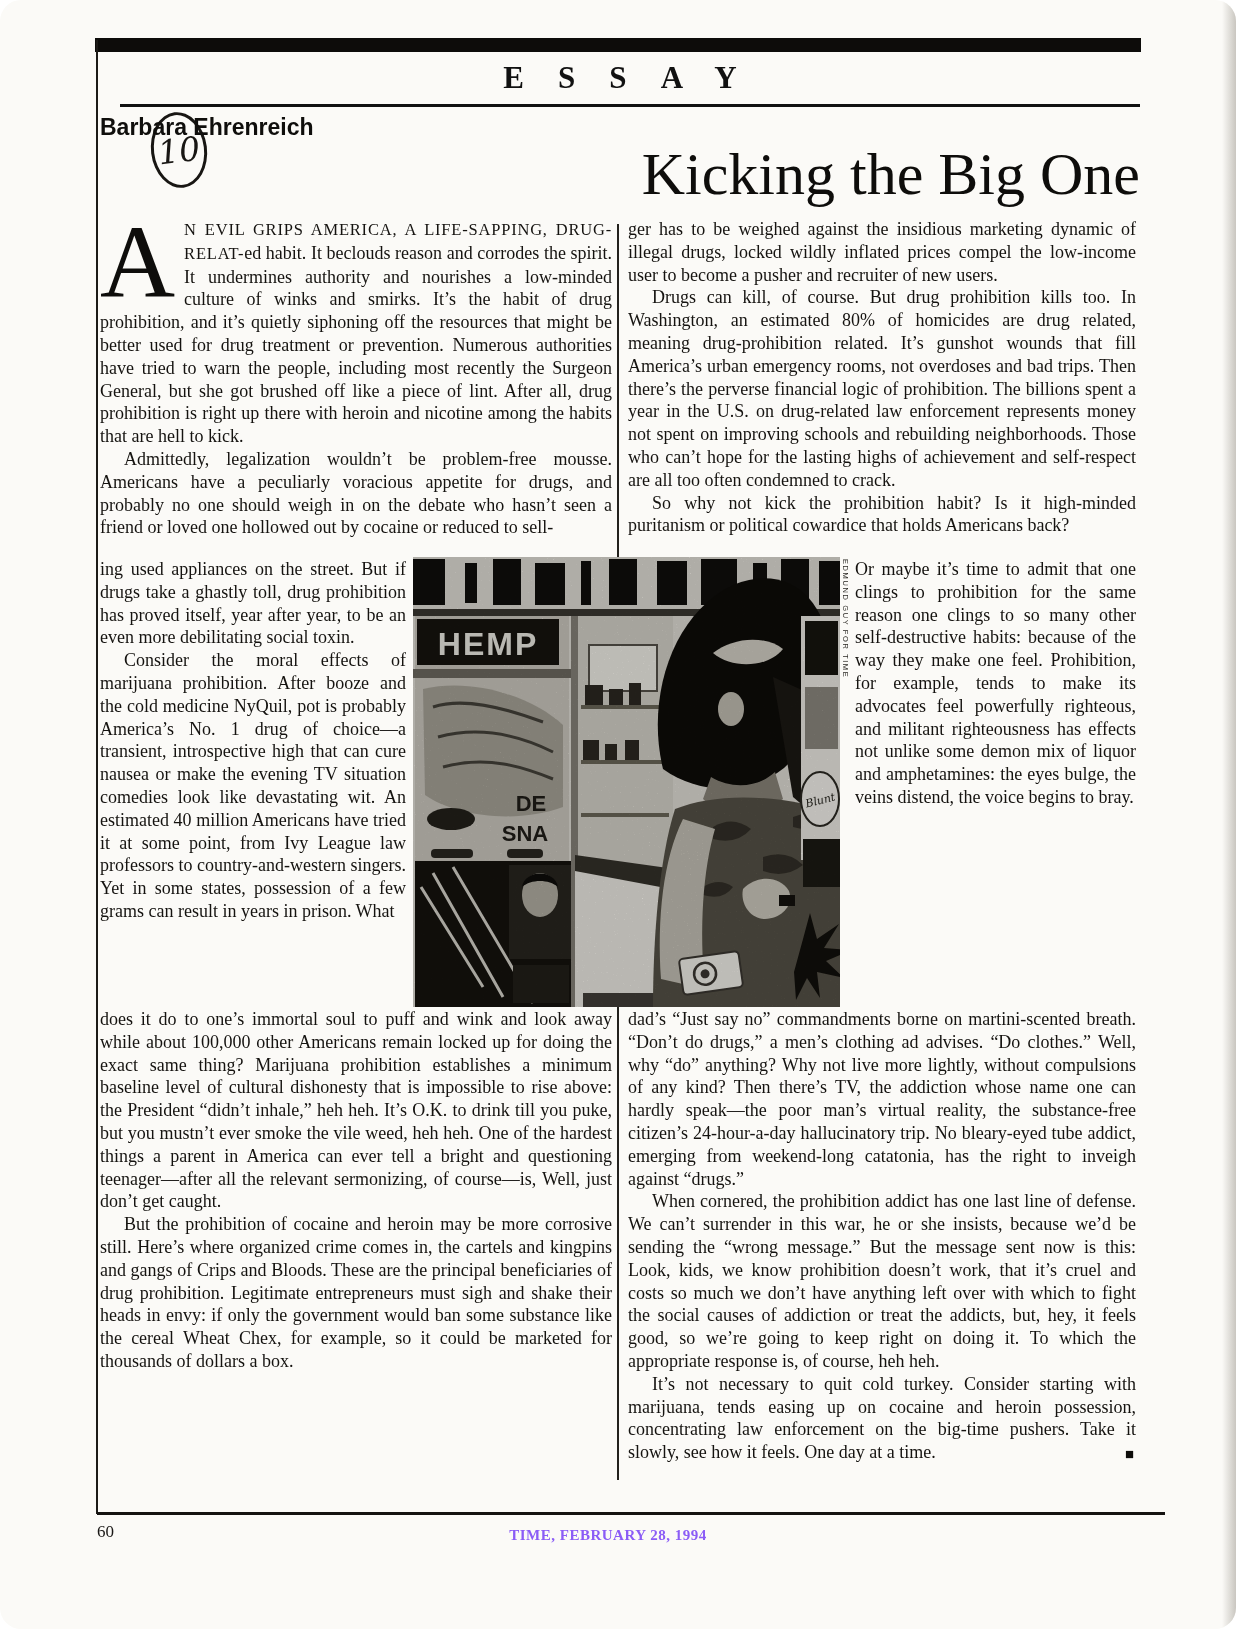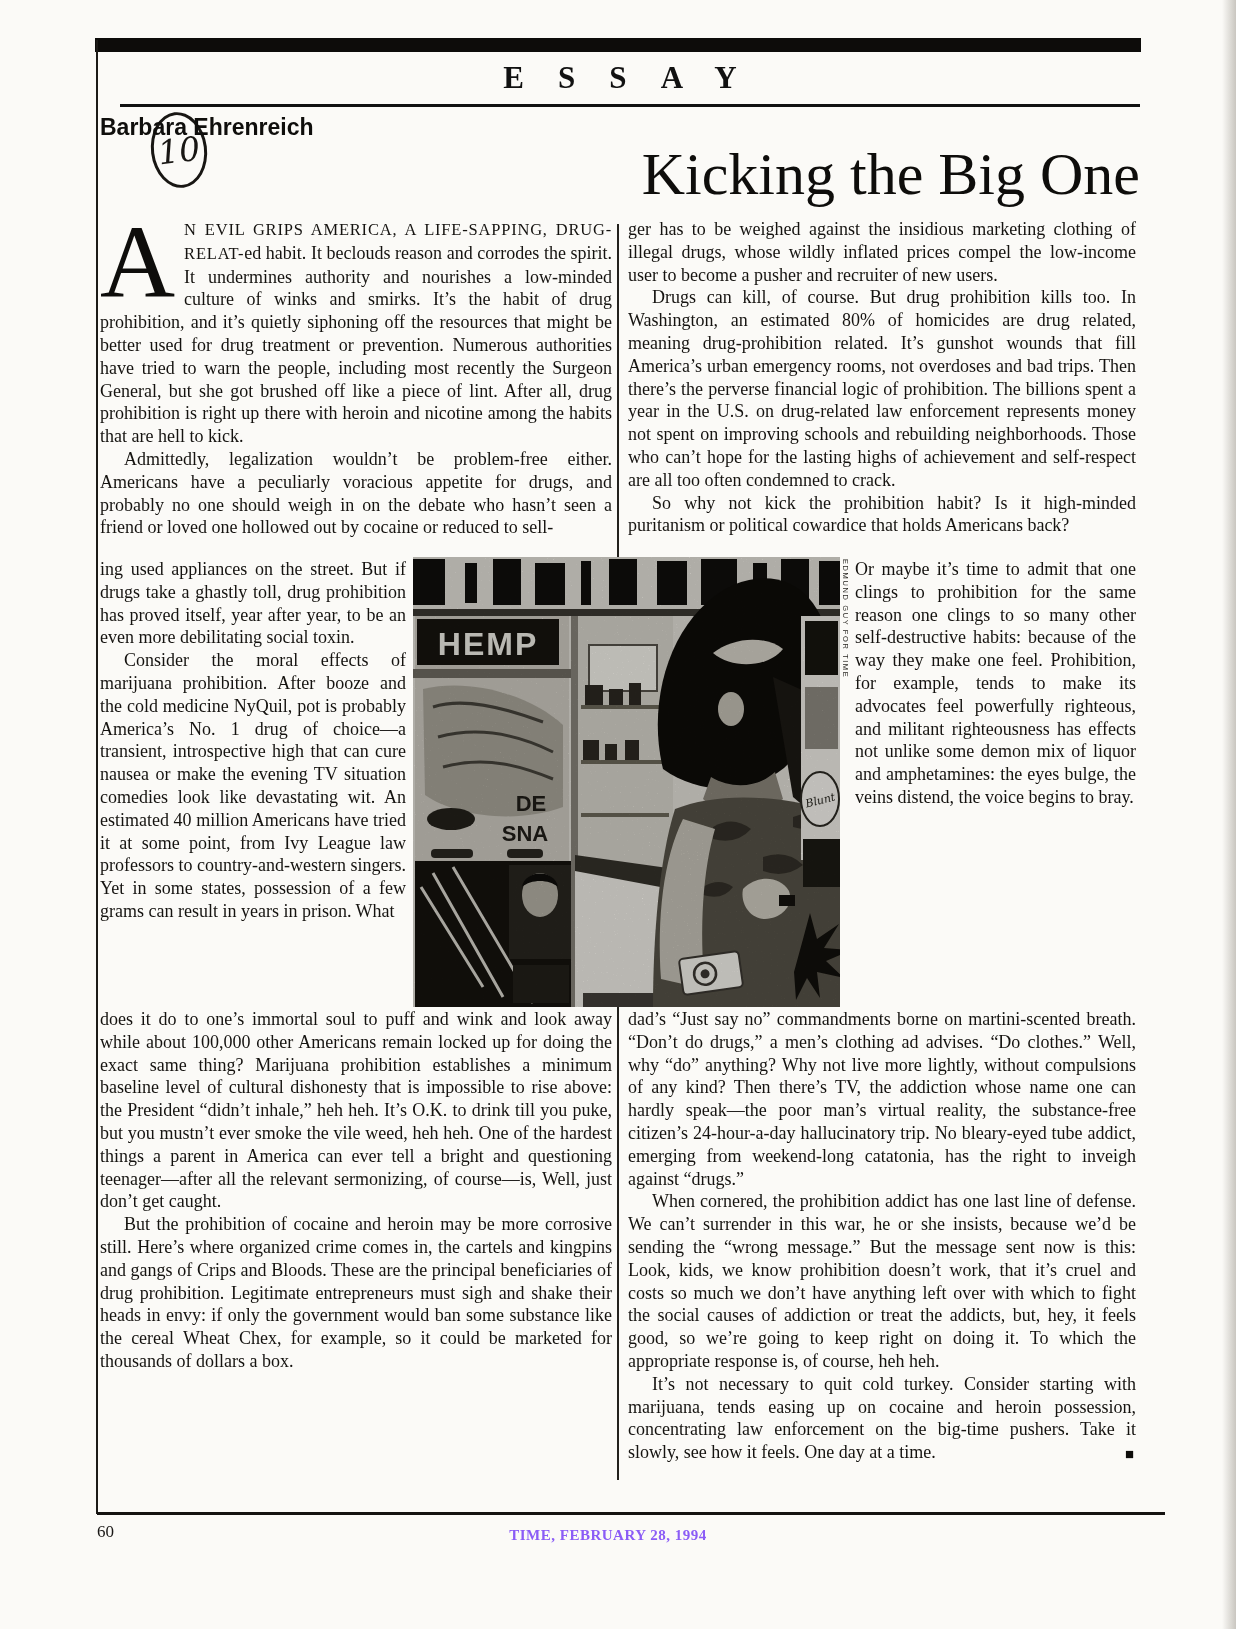--- a/index.html
+++ b/index.html
@@ -1,17 +1,17 @@
 <!DOCTYPE html>
 <html><head>
 <meta charset="utf-8">
 <style>
   html,body{margin:0;padding:0;background:#ffffff;}
   #page{position:relative;width:1236px;height:1629px;background:#fbfaf7;overflow:hidden;
-        font-family:"Liberation Serif", serif;color:#151310;}
+        font-family:"Liberation Serif", serif;color:#151310;border-radius:21px;}
   .abs{position:absolute;}
   
   #scan-edge-right{left:1222px;top:0;width:14px;height:1629px;
      background:linear-gradient(to right, rgba(200,198,192,0), #c9c6c0);}
   #left-border{left:96px;top:40px;width:2px;height:1474px;background:#1c1a17;}
   #top-bar{left:95px;top:38px;width:1046px;height:14px;background:#0d0c0a;}
   
   #essay-label{left:100px;top:60px;width:1040px;text-align:center;
      font-size:31px;letter-spacing:1.1em;padding-left:1.1em;box-sizing:border-box;
      font-weight:600;color:#111;}
@@ -65,34 +65,34 @@
   <div class="abs" id="hand-circle">10</div>
   <div class="abs" id="byline">Barbara Ehrenreich</div>
   <div class="abs" id="title">Kicking the Big One</div>
 
   <div class="abs" id="divider-top"></div>
   <div class="abs" id="divider-bottom"></div>
 
   <div class="abs col" id="left-wide-top">
     <p class="para flush"><span class="dropcap">A</span><span class="leadcaps">N EVIL GRIPS AMERICA, A LIFE-SAPPING, DRUG-RELAT-</span><span>ed habit. It beclouds reason and corrodes the spirit. It undermines authority and nourishes a low-minded culture of winks and smirks. It’s the habit of drug prohibition, and it’s quietly siphoning off the resources that might be better used for drug treatment or prevention. Numerous authorities have tried to warn the people, including most recently the Surgeon General, but she got brushed off like a piece of lint. After all, drug prohibition is right up there with heroin and nicotine among the habits that are hell to kick.</span></p>
     <div>
-        <p class="para">Admittedly, legalization wouldn’t be problem-free either. Americans have a peculiarly voracious appetite for drugs, and probably no one should weigh in on the debate who hasn’t seen a friend or loved one hollowed out by cocaine or reduced to sell-</p>
+        <p class="para">Admittedly, legalization wouldn’t be problem-free mousse. Americans have a peculiarly voracious appetite for drugs, and probably no one should weigh in on the debate who hasn’t seen a friend or loved one hollowed out by cocaine or reduced to sell-</p>
       </div>
   </div>
   <div class="abs col" id="left-narrow">
       <p class="para flush">ing used appliances on the street. But if drugs take a ghastly toll, drug prohibition has proved itself, year after year, to be an even more debilitating social toxin.</p>
       <p class="para">Consider the moral effects of marijuana prohibition. After booze and the cold medicine NyQuil, pot is probably America’s No. 1 drug of choice—a transient, introspective high that can cure nausea or make the evening TV situation comedies look like devastating wit. An estimated 40 million Americans have tried it at some point, from Ivy League law professors to country-and-western singers. Yet in some states, possession of a few grams can result in years in prison. What</p>
     </div>
   <div class="abs col" id="left-wide-bottom">
       <p class="para flush">does it do to one’s immortal soul to puff and wink and look away while about 100,000 other Americans remain locked up for doing the exact same thing? Marijuana prohibition establishes a minimum baseline level of cultural dishonesty that is impossible to rise above: the President “didn’t inhale,” heh heh. It’s O.K. to drink till you puke, but you mustn’t ever smoke the vile weed, heh heh. One of the hardest things a parent in America can ever tell a bright and questioning teenager—after all the relevant sermonizing, of course—is, Well, just don’t get caught.</p>
       <p class="para">But the prohibition of cocaine and heroin may be more corrosive still. Here’s where organized crime comes in, the cartels and kingpins and gangs of Crips and Bloods. These are the principal beneficiaries of drug prohibition. Legitimate entrepreneurs must sigh and shake their heads in envy: if only the government would ban some substance like the cereal Wheat Chex, for example, so it could be marketed for thousands of dollars a box.</p>
     </div>
 
   <div class="abs col" id="right-wide-top">
-      <p class="para flush">ger has to be weighed against the insidious marketing clothing of illegal drugs, whose wildly inflated prices compel the low-income user to become a pusher and recruiter of new users.</p>
+      <p class="para flush">ger has to be weighed against the insidious marketing dynamic of illegal drugs, locked wildly inflated prices compel the low-income user to become a pusher and recruiter of new users.</p>
       <p class="para">Drugs can kill, of course. But drug prohibition kills too. In Washington, an estimated 80% of homicides are drug related, meaning drug-prohibition related. It’s gunshot wounds that fill America’s urban emergency rooms, not overdoses and bad trips. Then there’s the perverse financial logic of prohibition. The billions spent a year in the U.S. on drug-related law enforcement represents money not spent on improving schools and rebuilding neighborhoods. Those who can’t hope for the lasting highs of achievement and self-respect are all too often condemned to crack.</p>
       <p class="para">So why not kick the prohibition habit? Is it high-minded puritanism or political cowardice that holds Americans back?</p>
     </div>
   <div class="abs col" id="right-narrow">
       <p class="para flush">Or maybe it’s time to admit that one clings to prohibition for the same reason one clings to so many other self-destructive habits: because of the way they make one feel. Prohibition, for example, tends to make its advocates feel powerfully righteous, and militant righteousness has effects not unlike some demon mix of liquor and amphetamines: the eyes bulge, the veins distend, the voice begins to bray.</p>
     </div>
   <div class="abs col" id="right-wide-bottom">
     <span id="end-mark">■</span>
   <p class="para flush">dad’s “Just say no” commandments borne on martini-scented breath. “Don’t do drugs,” a men’s clothing ad advises. “Do clothes.” Well, why “do” anything? Why not live more lightly, without compulsions of any kind? Then there’s TV, the addiction whose name one can hardly speak—the poor man’s virtual reality, the substance-free citizen’s 24-hour-a-day hallucinatory trip. No bleary-eyed tube addict, emerging from weekend-long catatonia, has the right to inveigh against “drugs.”</p>
       <p class="para">When cornered, the prohibition addict has one last line of defense. We can’t surrender in this war, he or she insists, because we’d be sending the “wrong message.” But the message sent now is this: Look, kids, we know prohibition doesn’t work, that it’s cruel and costs so much we don’t have anything left over with which to fight the social causes of addiction or treat the addicts, but, hey, it feels good, so we’re going to keep right on doing it. To which the appropriate response is, of course, heh heh.</p>

